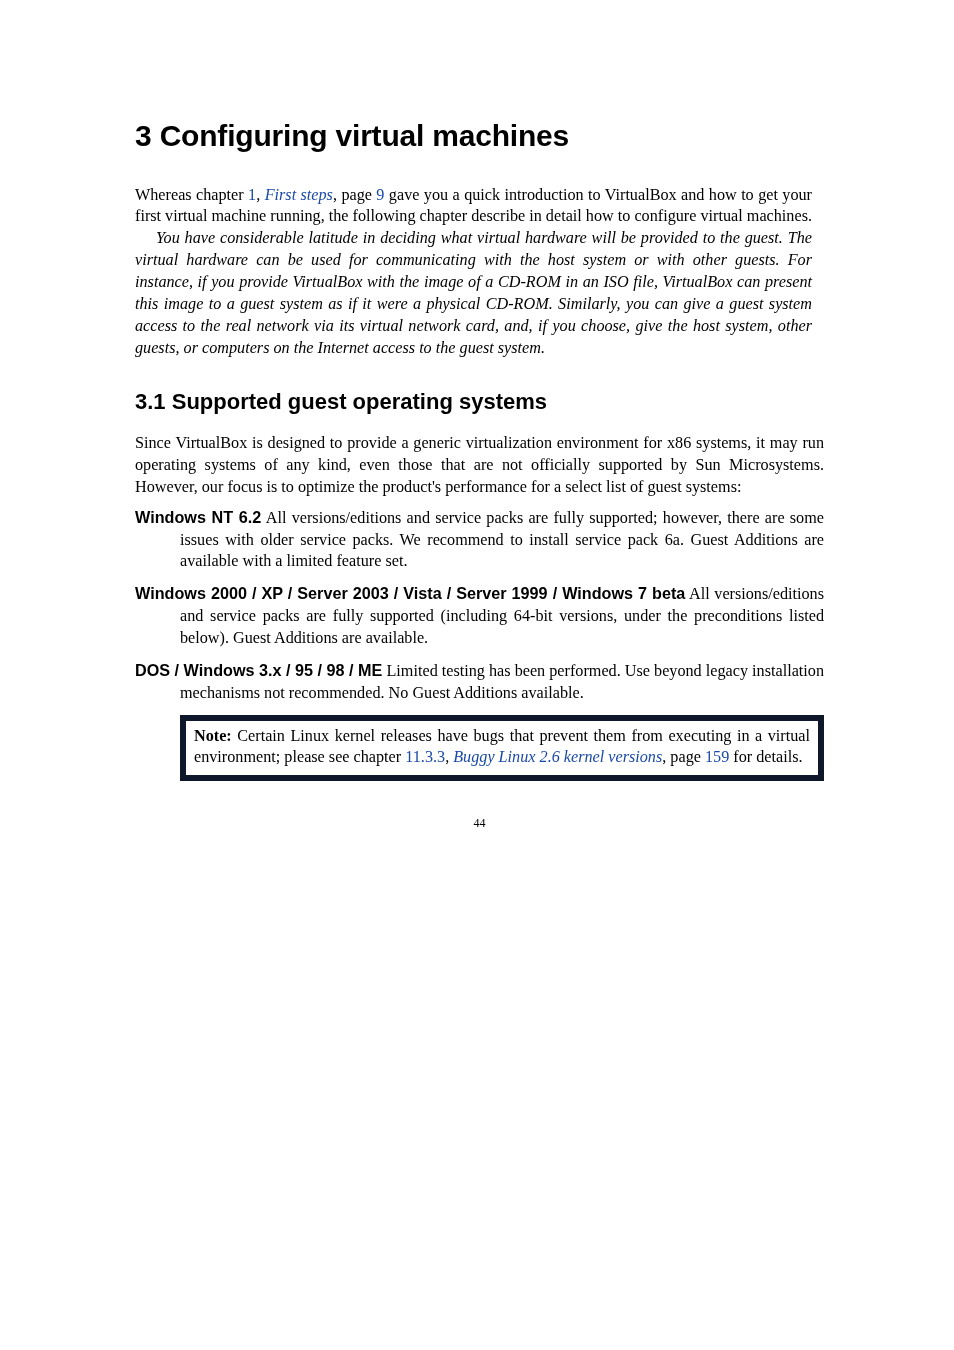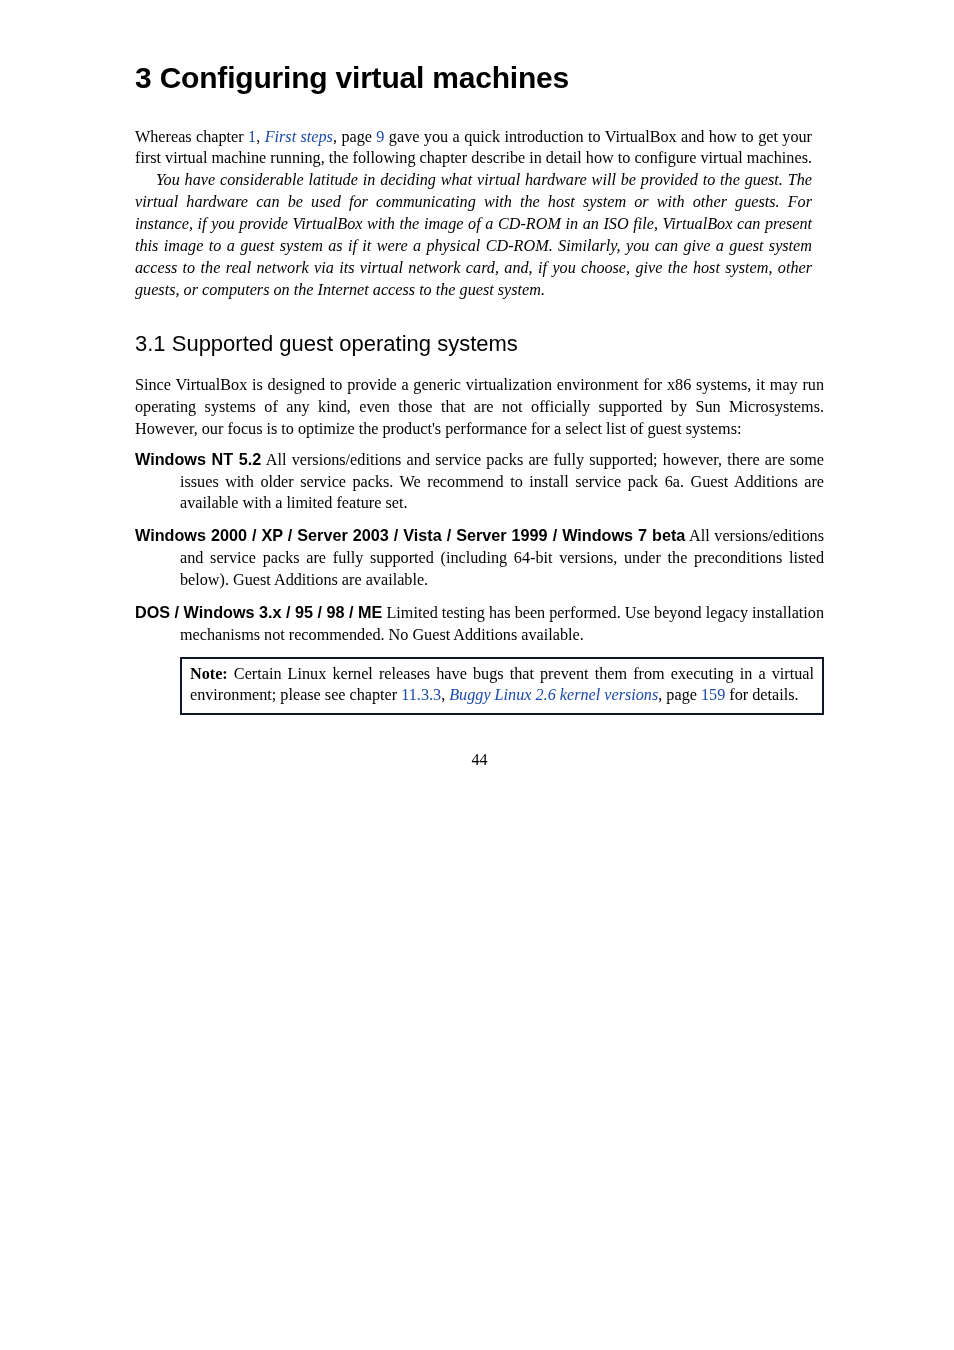--- a/index.html
+++ b/index.html
@@ -8,32 +8,32 @@
     background: #ffffff;
     width: 954px;
   }
   body {
     font-family: "Charter", "Bitstream Charter", "Georgia", serif;
     color: #000000;
     font-size: 16.2px;
     line-height: 1.35;
   }
   .page {
-    padding: 58px 130px 0 135px;
+    padding: 116px 130px 0 135px;
   }
   h1.chapter-title {
     font-family: "Helvetica Neue", Helvetica, Arial, sans-serif;
     font-weight: 700;
     font-size: 30px;
     margin: 0 0 28px 0;
     letter-spacing: -0.2px;
   }
   h2.section-title {
     font-family: "Helvetica Neue", Helvetica, Arial, sans-serif;
-    font-weight: 400;
+    font-weight: 700;
     font-size: 22px;
     margin: 28px 0 14px 0;
   }
   p.body {
     margin: 0 12px 0 0;
     text-align: justify;
   }
   p.body + p.body {
     text-indent: 1.3em;
     font-style: italic;
@@ -57,31 +57,31 @@
     font-weight: 700;
     margin-left: -45px;
   }
   .dl-sub {
     margin: 6px 0 0 0;
     padding-left: 45px;
     text-align: justify;
   }
   .notebox {
     margin: 10px 0 0 45px;
-    border: 2px solid #0f172a;
+    border: 6px solid #0f172a;
     padding: 5px 8px 6px 8px;
     text-align: justify;
   }
   .notebox .note-strong {
     font-weight: 700;
   }
   .page-number {
     text-align: center;
     margin-top: 34px;
-    font-size: 16px;
+    font-size: 12px;
   }
   .italic { font-style: italic; }
 </style>
 </head>
 <body>
 <div class="page">
 
 <h1 class="chapter-title"><span>3</span>&nbsp;<span>Configuring virtual machines</span></h1>
 
 <p class="body">
@@ -89,21 +89,21 @@
 </p>
 <p class="body">You have considerable latitude in deciding what virtual hardware will be provided to the guest. The virtual hardware can be used for communicating with the host system or with other guests. For instance, if you provide VirtualBox with the image of a CD-ROM in an ISO file, VirtualBox can present this image to a guest system as if it were a physical CD-ROM. Similarly, you can give a guest system access to the real network via its virtual network card, and, if you choose, give the host system, other guests, or computers on the Internet access to the guest system.</p>
 
 <h2 class="section-title"><span>3.1</span>&nbsp;<span>Supported guest operating systems</span></h2>
 
 <p class="sect-lead noind">Since VirtualBox is designed to provide a generic virtualization environment for x86 systems, it may run operating systems of any kind, even those that are not officially supported by Sun Microsystems. However, our focus is to optimize the product's performance for a select list of guest systems:</p>
 
 <div class="dl">
 
   <div class="dl-item">
-    <span class="term">Windows NT 5.2</span><span> All versions/editions and service packs are fully supported; however, there are some issues with older service packs. We recommend to install service pack 6a. Guest Additions are available with a limited feature set.</span>
+    <span class="term">Windows NT 6.2</span><span> All versions/editions and service packs are fully supported; however, there are some issues with older service packs. We recommend to install service pack 6a. Guest Additions are available with a limited feature set.</span>
   </div>
 
   <div class="dl-item">
     <span class="term">Windows 2000 / XP / Server 2003 / Vista / Server 1999 / Windows 7 beta</span><span> All versions/editions and service packs are fully supported (including 64-bit versions, under the preconditions listed below). Guest Additions are available.</span>
   </div>
 
   <div class="dl-item">
     <span class="term">DOS / Windows 3.x / 95 / 98 / ME</span><span> Limited testing has been performed. Use beyond legacy installation mechanisms not recommended. No Guest Additions available.</span>
   </div>
 

